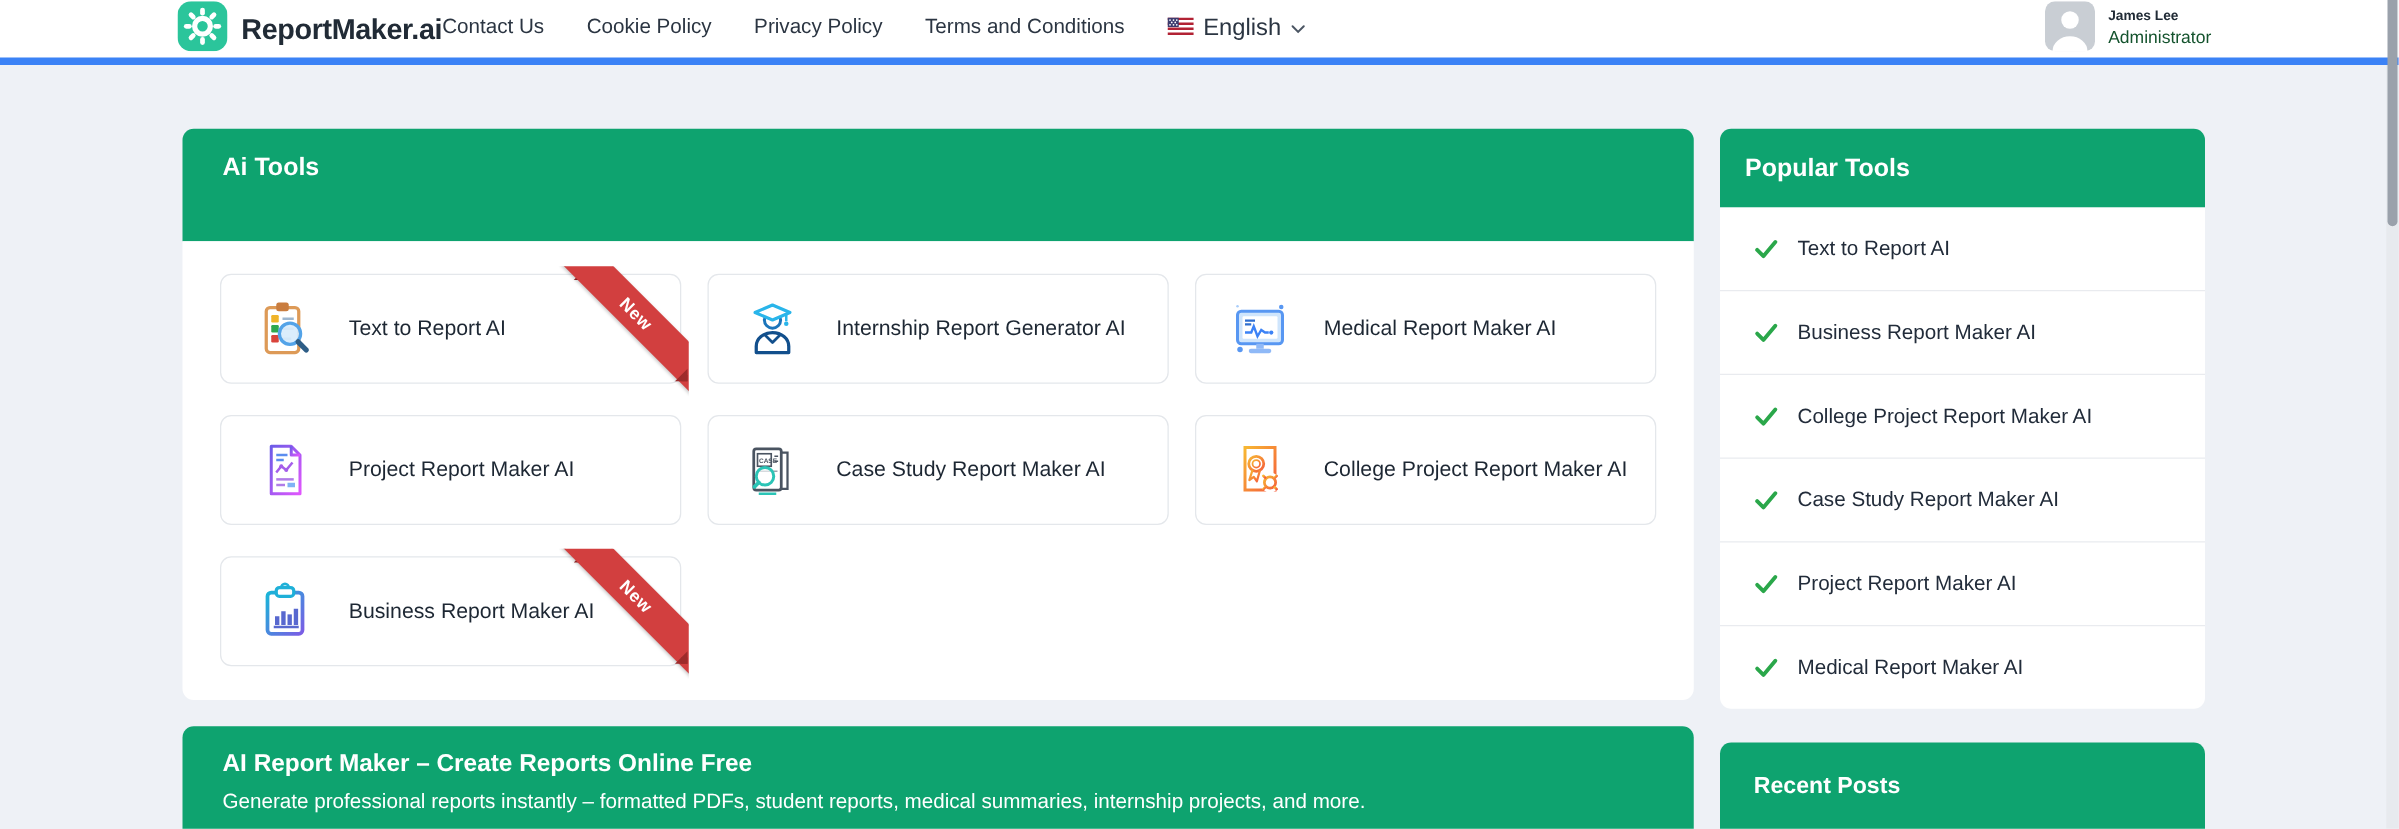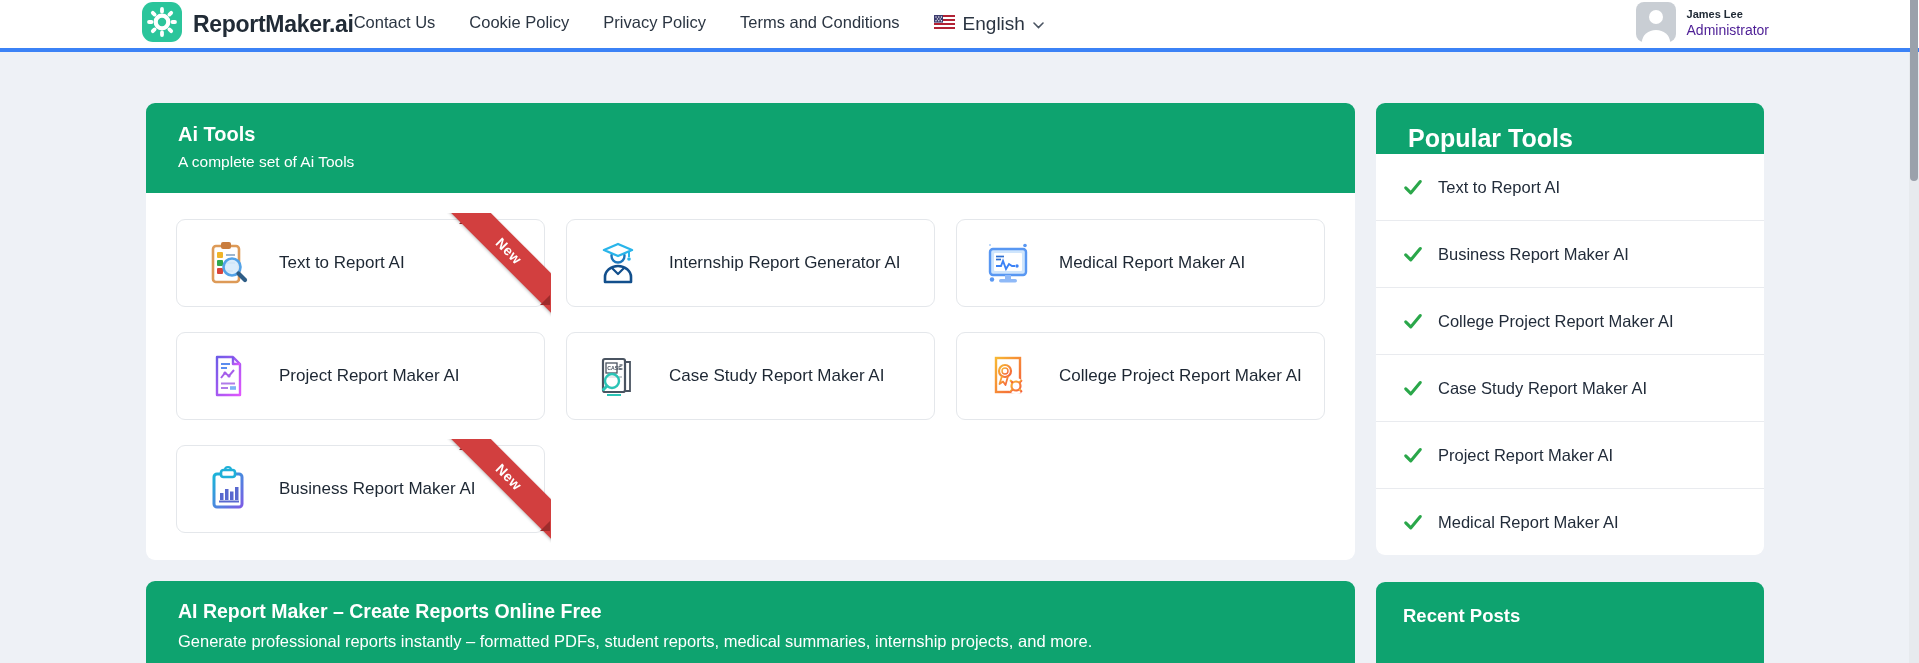--- a/index.html
+++ b/index.html
@@ -5,34 +5,34 @@
 <style>
   html,body{margin:0;padding:0}
   body{
     width:1919px;height:663px;position:relative;overflow:hidden;
     background:#eef1f6;font-family:"Liberation Sans",sans-serif;
     -webkit-font-smoothing:antialiased;
   }
   
   .navbar{
     position:absolute;top:0;left:0;width:100%;height:52px;background:#fff;
-    border-bottom:4px solid #3b82f6;display:flex;align-items:center;
+    border-bottom:6px solid #3b82f6;display:flex;align-items:center;
     box-sizing:border-box;padding:0 150px 0 142px;z-index:10;
   }
   .brand{display:flex;align-items:center;gap:11px;cursor:pointer}
   .brand-name{font-size:23px;font-weight:bold;color:#212b36;letter-spacing:-.3px}
   .nav-links{display:flex;gap:34px;}
   .nav-link{font-size:16.5px;color:#2b3542;cursor:pointer;white-space:nowrap}
   .lang{display:flex;align-items:center;gap:8px;cursor:pointer}
   .lang-label{font-size:19px;color:#2b3542}
   .spacer{flex:1}
   .user{display:flex;align-items:center;gap:11px;cursor:pointer}
   .user-meta{display:flex;flex-direction:column;line-height:1.25}
   .user-name{font-size:11px;font-weight:bold;color:#212b36}
-  .user-role{font-size:14px;color:#4c1d95}
+  .user-role{font-size:14px;color:#14532d}
   
   .content{position:absolute;top:103px;left:146px;display:flex;gap:21px}
   .col-left{width:1209px}
   .col-right{width:388px}
   .green-head{background:#0ea36f;color:#fff;border-radius:9px 9px 0 0;box-sizing:border-box}
   
   .aitools-header{height:90px;padding:20px 32px}
   .aitools-title{font-size:20px;font-weight:bold;margin-bottom:7px}
   .aitools-sub{font-size:15.5px}
   .aitools-body{
@@ -53,21 +53,21 @@
   .ribbon-band{
     position:absolute;top:24px;right:-40px;width:164px;transform:rotate(45deg);
     background:#d23f3f;color:#fff;text-align:center;font-size:14px;font-weight:bold;
     padding:6px 0;letter-spacing:.5px;box-shadow:0 1px 3px rgba(0,0,0,.25);
   }
   
   .promo{margin-top:21px;background:#0ea36f;border-radius:9px 9px 0 0;color:#fff;padding:19px 32px;height:110px;box-sizing:border-box}
   .promo-title{font-size:19.5px;font-weight:bold;margin-bottom:9px}
   .promo-sub{font-size:16.5px}
   
-  .popular-header{height:51px;padding:21px 32px;font-size:25px;font-weight:bold}
+  .popular-header{height:63px;padding:21px 20px;font-size:20px;font-weight:bold}
   .popular-list{background:#fff;border-radius:0 0 9px 9px}
   .popular-item{
     height:66px;display:flex;align-items:center;gap:15px;padding:0 27px;
     border-bottom:1px solid #e9ebef;font-size:16.5px;color:#222c3a;cursor:pointer;
   }
   .popular-item:last-child{border-bottom:none;border-radius:0 0 9px 9px}
   .check-wrap{flex:0 0 20px;height:20px}
   
   .recent-header{margin-top:27px;height:90px;padding:23px 27px;font-size:18.5px;font-weight:bold}
   
@@ -148,21 +148,20 @@
       <span class="user-role">Administrator</span>
     </span>
   </div>
 </div>
 
 <div class="content">
 
   <div class="col-left">
     <div class="green-head aitools-header">
       <div class="aitools-title">Ai Tools</div>
-      <div class="aitools-sub">A complete set of Ai Tools</div>
     </div>
 
     <div class="aitools-body">
 
       <div class="tool-card">
         <span class="tool-icon">
           <svg width="48" height="48" viewBox="0 0 48 48">
             <rect x="9" y="7" width="26" height="36" rx="3" fill="#fff" stroke="#dd9a57" stroke-width="2.6"></rect>
             <rect x="17" y="3" width="10" height="7" rx="2" fill="#c97d3f"></rect>
             <rect x="13" y="13" width="6" height="6" rx="1" fill="#f0b429"></rect>

